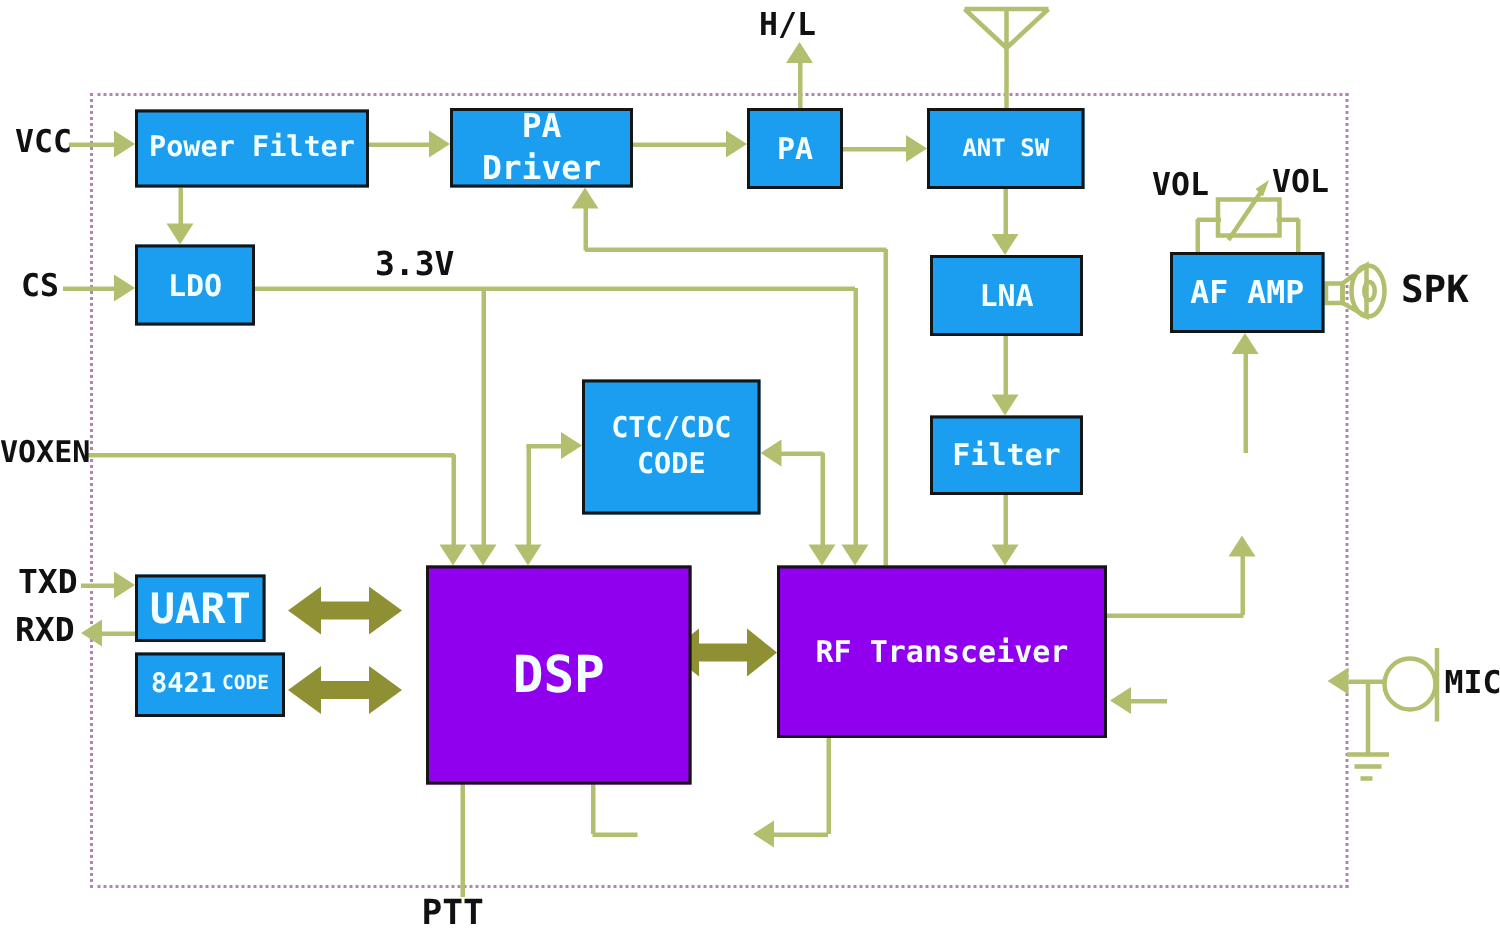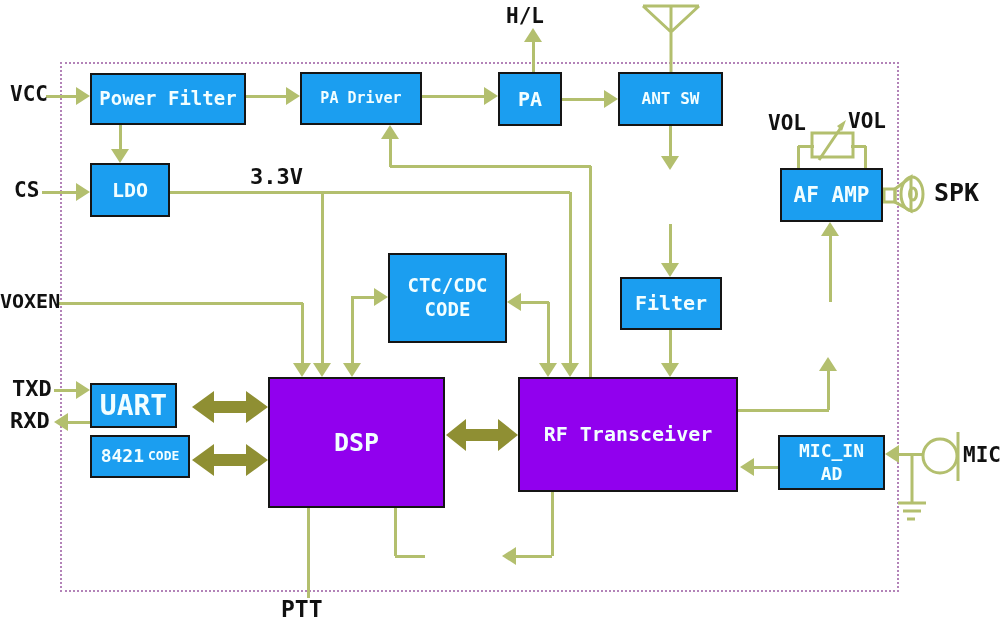--- a/index.html
+++ b/index.html
@@ -157,58 +157,57 @@
   </svg>
   <svg style="left:806px;top:116px" width="52" height="46" viewBox="0 0 52 46">
     <rect class="oline" x="6" y="17" width="41" height="24"></rect>
     <path class="oline" d="M13,44 L36,10"></path>
     <polygon points="40,4 31,10 36,15" fill="#b3bf6e"></polygon>
   </svg>
 
   <div class="box" style="left:90px;top:73px;width:156px;height:52px;font-size:19px">
     <span>Power Filter</span>
   </div>
-  <div class="box" style="left:300px;top:72px;width:122px;height:53px;font-size:15px">
+  <div class="box" style="left:300px;top:72px;width:122px;height:53px;font-size:22px">
     <span>PA Driver</span>
   </div>
   <div class="box" style="left:498px;top:72px;width:64px;height:54px;font-size:20px">
     <span>PA</span>
   </div>
   <div class="box" style="left:618px;top:72px;width:105px;height:54px;font-size:16px">
     <span>ANT SW</span>
+  </div>
+  <div class="box" style="left:620px;top:170px;width:102px;height:54px;font-size:20px">
+    <span>LNA</span>
   </div>
   <div class="box" style="left:620px;top:277px;width:102px;height:53px;font-size:20px">
     <span>Filter</span>
   </div>
   <div class="box" style="left:90px;top:163px;width:80px;height:54px;font-size:20px">
     <span>LDO</span>
   </div>
   <div class="box" style="left:388px;top:253px;width:119px;height:90px;font-size:19px">
     <span>CTC/CDC</span>
     <span>CODE</span>
   </div>
   <div class="box" style="left:90px;top:383px;width:87px;height:45px;font-size:28px">
     <span>UART</span>
   </div>
   <div class="box" style="left:90px;top:435px;width:100px;height:43px;font-size:18px;flex-direction:row;gap:4px">
     <span>8421</span>
     <span style="font-size:13px">CODE</span>
   </div>
-  <div class="box chip" style="left:268px;top:377px;width:177px;height:131px;font-size:25px">
+  <div class="box chip" style="left:284px;top:377px;width:177px;height:146px;font-size:34px">
     <span>DSP</span>
   </div>
   <div class="box chip" style="left:518px;top:377px;width:220px;height:115px;font-size:20px">
     <span>RF Transceiver</span>
   </div>
   <div class="box" style="left:780px;top:168px;width:103px;height:54px;font-size:21px">
     <span>AF AMP</span>
-  </div>
-  <div class="box" style="left:778px;top:435px;width:107px;height:55px;font-size:18px">
-    <span>MIC_IN</span>
-    <span>AD</span>
   </div>
 
   <div class="lbl" style="left:10px;top:84px;font-size:21px">VCC</div>
   <div class="lbl" style="left:14px;top:180px;font-size:21px">CS</div>
   <div class="lbl" style="left:0px;top:291px;font-size:20px">VOXEN</div>
   <div class="lbl" style="left:12px;top:378px;font-size:22px">TXD</div>
   <div class="lbl" style="left:10px;top:410px;font-size:22px">RXD</div>
   <div class="lbl" style="left:281px;top:598px;font-size:23px">PTT</div>
   <div class="lbl" style="left:506px;top:6px;font-size:21px">H/L</div>
   <div class="lbl" style="left:250px;top:166px;font-size:22px">3.3V</div>

